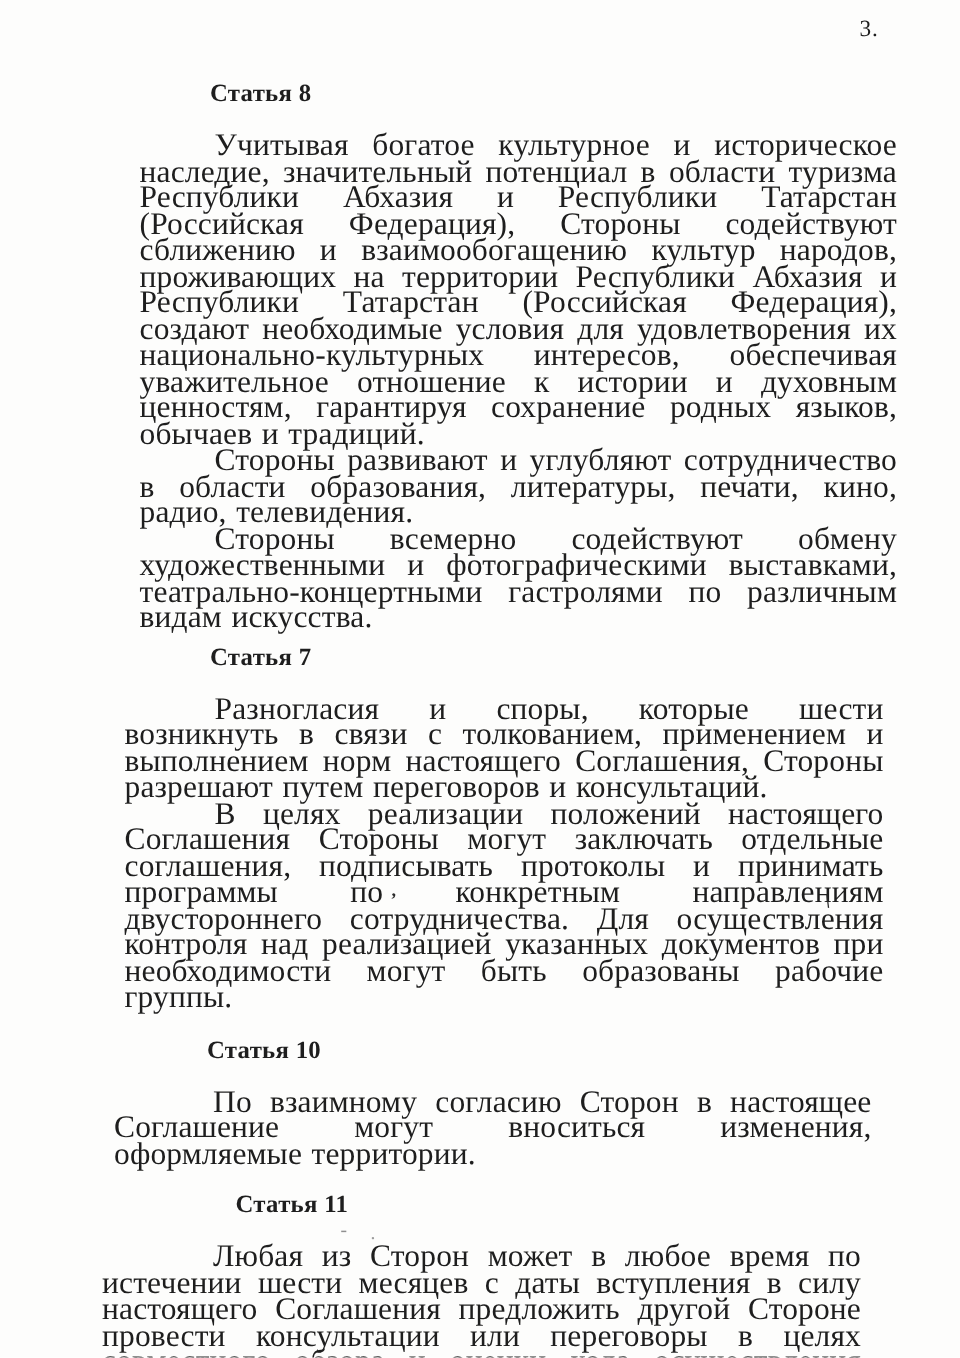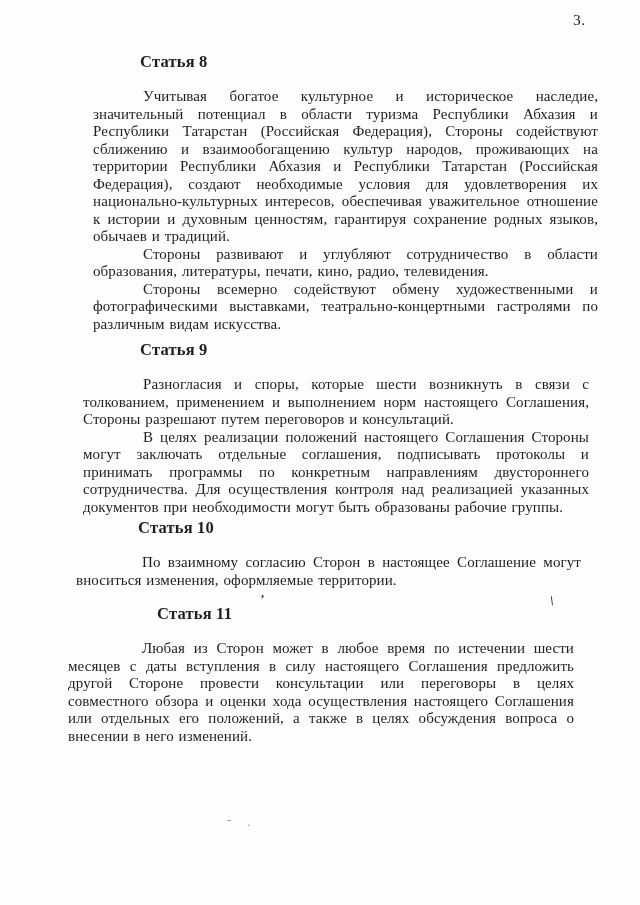--- a/index.html
+++ b/index.html
@@ -35,37 +35,37 @@
   }
   .section { display: block; }
   .section h2 {
     font-size: 16.5px;
     line-height: 17.5px;
     font-weight: 700;
     margin: 0 0 17.5px 0;
     letter-spacing: 0.2px;
   }
   .section p {
-    font-size: 15px;
+    font-size: 21px;
     line-height: 17.5px;
     margin: 0;
     text-align: justify;
     letter-spacing: 0.1px;
     word-spacing: 1px;
   }
   
   .s8  { margin-left: 93px; width: 505px; }
   .s8 h2 { margin-left: 47px; }
   .s8 p  { text-indent: 50px; }
 
   .s9  { margin-left: 83px; width: 506px; margin-top: 8px; }
   .s9 h2 { margin-left: 57px; }
   .s9 p  { text-indent: 60px; }
 
-  .s10 { margin-left: 76px; width: 505px; margin-top: 3px; }
+  .s10 { margin-left: 76px; width: 505px; margin-top: 17px; }
   .s10 h2 { margin-left: 62px; }
   .s10 p  { text-indent: 66px; }
 
   .s11 { margin-left: 68px; width: 506px; margin-top: 16px; }
   .s11 h2 { margin-left: 89px; }
   .s11 p  { text-indent: 74px; }
 
   
   .speck {
     position: absolute;
@@ -88,21 +88,21 @@
   <div class="content">
 
     <div class="section s8">
       <h2>Статья 8</h2>
       <p>Учитывая богатое культурное и историческое наследие, значительный потенциал в области туризма Республики Абхазия и Республики Татарстан (Российская Федерация), Стороны содействуют сближению и взаимообогащению культур народов, проживающих на территории Республики Абхазия и Республики Татарстан (Российская Федерация), создают необходимые условия для удовлетворения их национально-культурных интересов, обеспечивая уважительное отношение к истории и духовным ценностям, гарантируя сохранение родных языков, обычаев и традиций.</p>
       <p>Стороны развивают и углубляют сотрудничество в области образования, литературы, печати, кино, радио, телевидения.</p>
       <p>Стороны всемерно содействуют обмену художественными и фотографическими выставками, театрально-концертными гастролями по различным видам искусства.</p>
     </div>
 
     <div class="section s9">
-      <h2>Статья 9</h2>
+      <h2>Статья 7</h2>
       <p>Разногласия и споры, которые шести возникнуть в связи с толкованием, применением и выполнением норм настоящего Соглашения, Стороны разрешают путем переговоров и консультаций.</p>
       <p>В целях реализации положений настоящего Соглашения Стороны могут заключать отдельные соглашения, подписывать протоколы и принимать программы по конкретным направлениям двустороннего сотрудничества. Для осуществления контроля над реализацией указанных документов при необходимости могут быть образованы рабочие группы.</p>
     </div>
 
     <div class="section s10">
       <h2>Статья 10</h2>
       <p>По взаимному согласию Сторон в настоящее Соглашение могут вноситься изменения, оформляемые территории.</p>
     </div>
 
     <div class="section s11">

